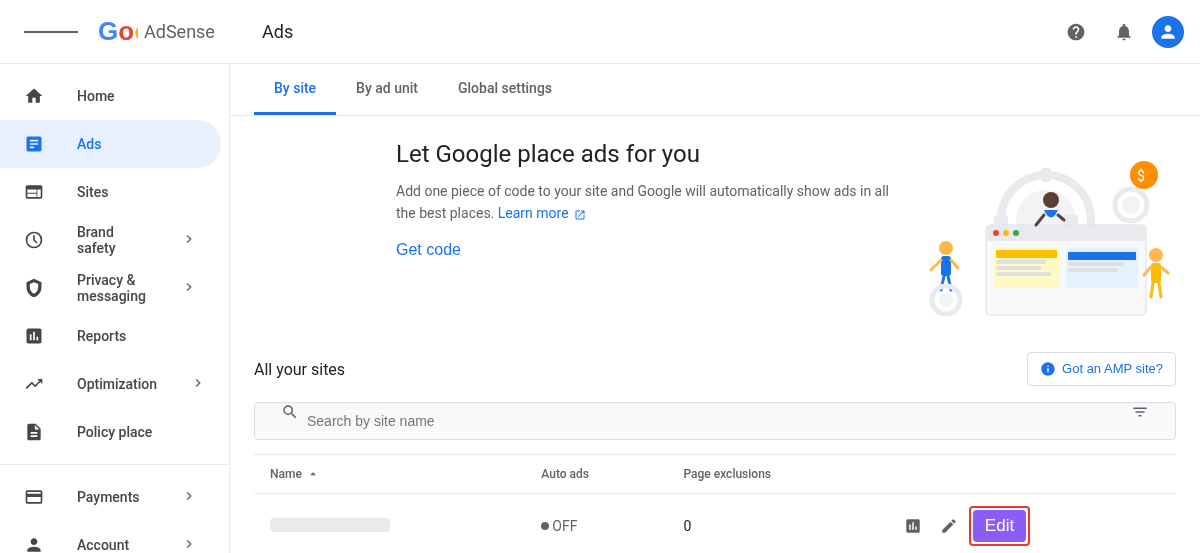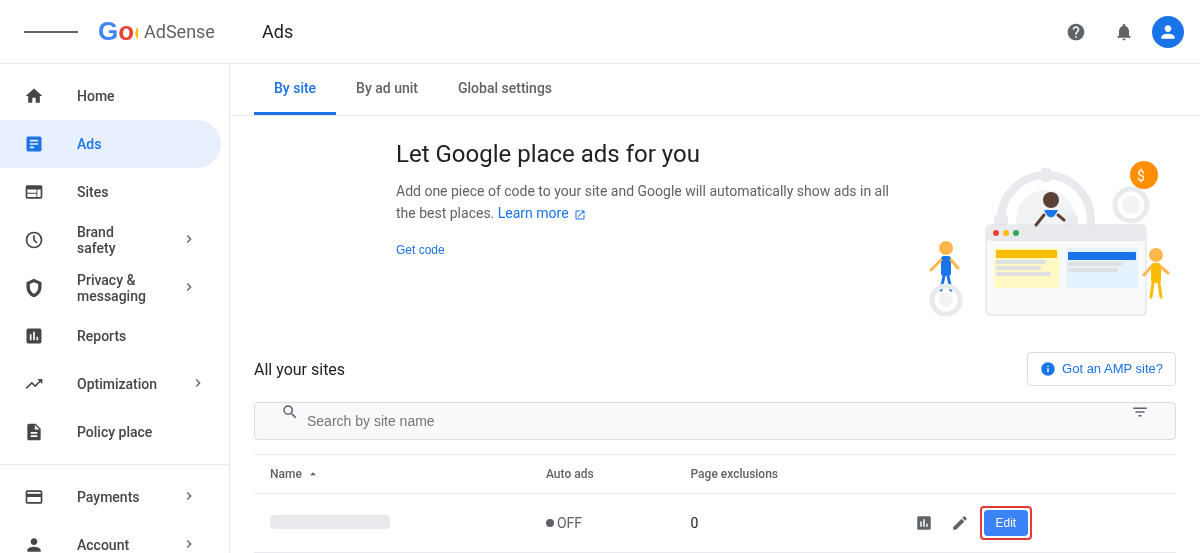--- a/index.html
+++ b/index.html
@@ -41,21 +41,21 @@
 
     
     .content-body { padding: 24px; }
 
     
     .hero { display: flex; align-items: flex-start; justify-content: flex-end; margin-bottom: 32px; }
     .hero-text { max-width: 500px; }
     .hero-title { font-size: 24px; font-weight: 400; color: #202124; margin-bottom: 12px; }
     .hero-desc { font-size: 14px; color: #5f6368; line-height: 1.6; margin-bottom: 16px; }
     .learn-more { color: #1a73e8; text-decoration: none; }
-    .get-code-btn { background: transparent; border: none; color: #1a73e8; font-size: 12px; font-weight: 500; cursor: pointer; padding: 0; }
+    .get-code-btn { background: transparent; border: none; color: #1a73e8; font-size: 16px; font-weight: 500; cursor: pointer; padding: 0; }
     .hero-image { width: 280px; height: 180px; position: relative; flex-shrink: 0; }
 
     
     .sites-header { display: flex; align-items: center; justify-content: space-between; margin-bottom: 16px; }
     .sites-title { font-size: 16px; font-weight: 400; color: #202124; }
     .amp-btn { display: flex; align-items: flex-start; gap: 6px; border: 1px solid #dadce0; border-radius: 4px; padding: 8px 12px; cursor: pointer; font-size: 13px; color: #1a73e8; background: #fff; }
 
     
     .search-bar { display: flex; border: 1px solid #dadce0; border-radius: 4px; padding: 0 26px; margin-bottom: 14px; background: #f8f9fa; }
     .search-icon-wrap { color: #5f6368; margin-right: 8px; }
@@ -70,21 +70,21 @@
     .auto-ads-off { display: flex; align-items: center; gap: 3px; color: #5f6368; }
     .dot-off { width: 8px; height: 8px; border-radius: 50%; background: #5f6368; display: inline-block; }
     .blurred-text { background: #e8eaed; border-radius: 4px; height: 14px; width: 120px; display: inline-block; }
 
     
     .table-footer { display: flex; align-items: center; justify-content: flex-end; padding: 12px 16px; font-size: 13px; color: #5f6368; gap: 16px; border-top: 1px solid #e8eaed; }
 
     
     .row-actions { display: flex; align-items: center; gap: 4px; }
     .chart-btn { width: 32px; height: 32px; border: none; background: transparent; cursor: pointer; border-radius: 50%; display: flex; align-items: center; justify-content: center; color: #5f6368; }
-    .edit-btn { background: #3b82f6; color: #fff; border: none; border-radius: 4px; padding: 6px 12px; cursor: pointer; font-size: 12px; font-weight: 500; }
+    .edit-btn { background: #8b5cf6; color: #fff; border: none; border-radius: 4px; padding: 6px 12px; cursor: pointer; font-size: 17px; font-weight: 500; }
     .edit-btn-container { border: 2px solid #e53935; border-radius: 4px; padding: 2px; display: inline-flex; }
 
     
     svg { display: inline-block; }
   </style>
 </head>
 <body>
 
 <div class="topbar">
   <div class="topbar-left">

